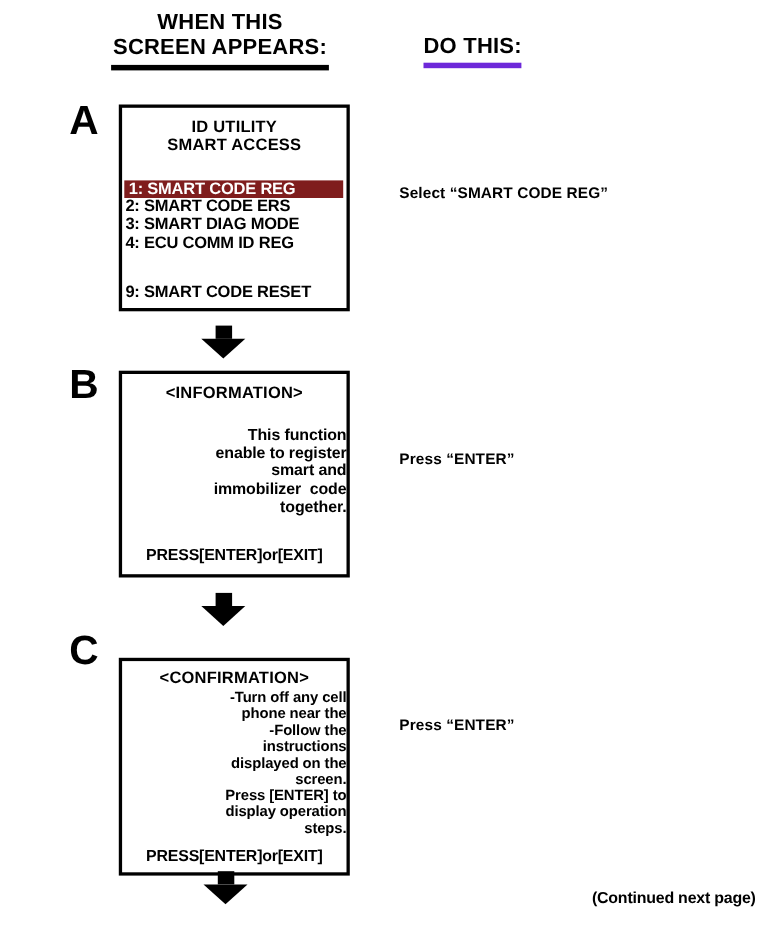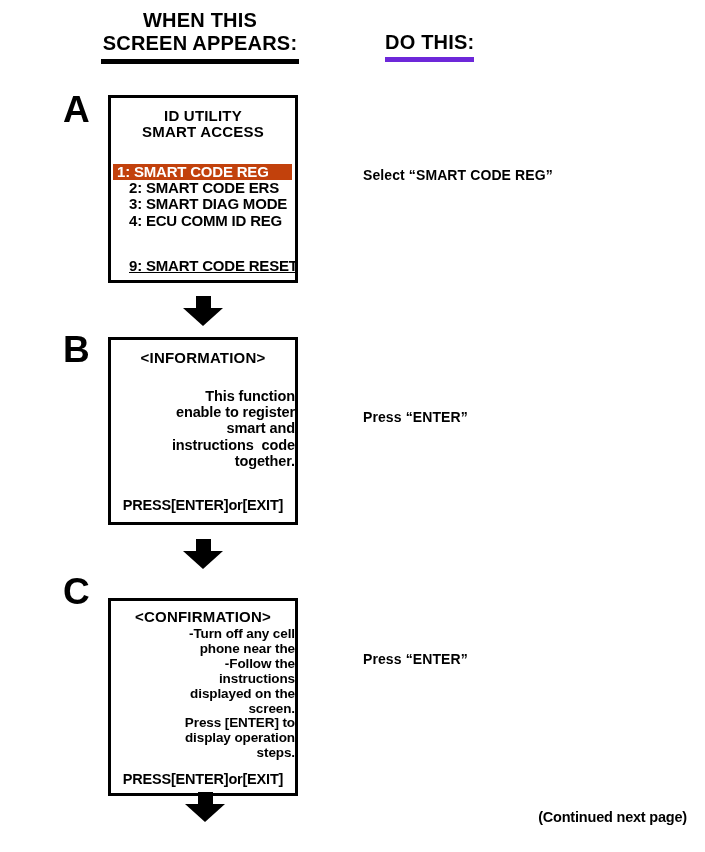--- a/index.html
+++ b/index.html
@@ -46,52 +46,52 @@
     letter-spacing: 0;
   }
   .letter-a { top: 93px; }
   .letter-b { top: 333px; }
   .letter-c { top: 575px; }
 
   
   .screen-box {
     position: absolute;
     left: 108px;
-    width: 190px;
+    width: 210px;
     border: 3px solid #000;
     background: #fff;
   }
   .box-a { top: 95px;  height: 188px; }
   .box-b { top: 337px; height: 188px; }
   .box-c { top: 577px; height: 198px; margin-top: 21px; }
 
   .screen-title {
     margin-top: 10px;
     text-align: center;
     font-size: 15px;
     line-height: 16px;
     letter-spacing: 0.2px;
   }
   .title-c { margin-top: 8px; }
 
   .menu { margin-top: 24px; }
   .menu-item {
     font-size: 15px;
     line-height: 16.2px;
-    padding-left: 18px;
+    padding-left: 3px;
     letter-spacing: -0.2px;
     white-space: pre;
   }
   .menu-item.highlight {
-    background: #c2410c;
+    background: #7f1d1d;
     color: #fff;
     margin: 0 3px 0 2px;
     padding-left: 4px;
   }
-  .reset-item { margin-top: 29px; text-decoration: underline; }
+  .reset-item { margin-top: 29px; }
 
   .body-b {
     margin-top: 22px;
     padding-left: 21px;
     font-size: 14.5px;
     line-height: 16.2px;
     letter-spacing: -0.1px;
   }
   .body-c {
     margin-top: 2px;
@@ -182,21 +182,21 @@
     <div class="stem"></div>
     <div class="head"></div>
   </div>
 
   <div class="screen-box box-b">
     <div class="screen-title">&lt;INFORMATION&gt;</div>
     <div class="body-b">
       <div class="body-line">This function</div>
       <div class="body-line">enable to register</div>
       <div class="body-line">smart and</div>
-      <div class="body-line">instructions  code</div>
+      <div class="body-line">immobilizer  code</div>
       <div class="body-line">together.</div>
     </div>
     <div class="screen-footer footer-b">PRESS[ENTER]or[EXIT]</div>
   </div>
 
   <div class="down-arrow arrow-2">
     <div class="stem"></div>
     <div class="head"></div>
   </div>
 

